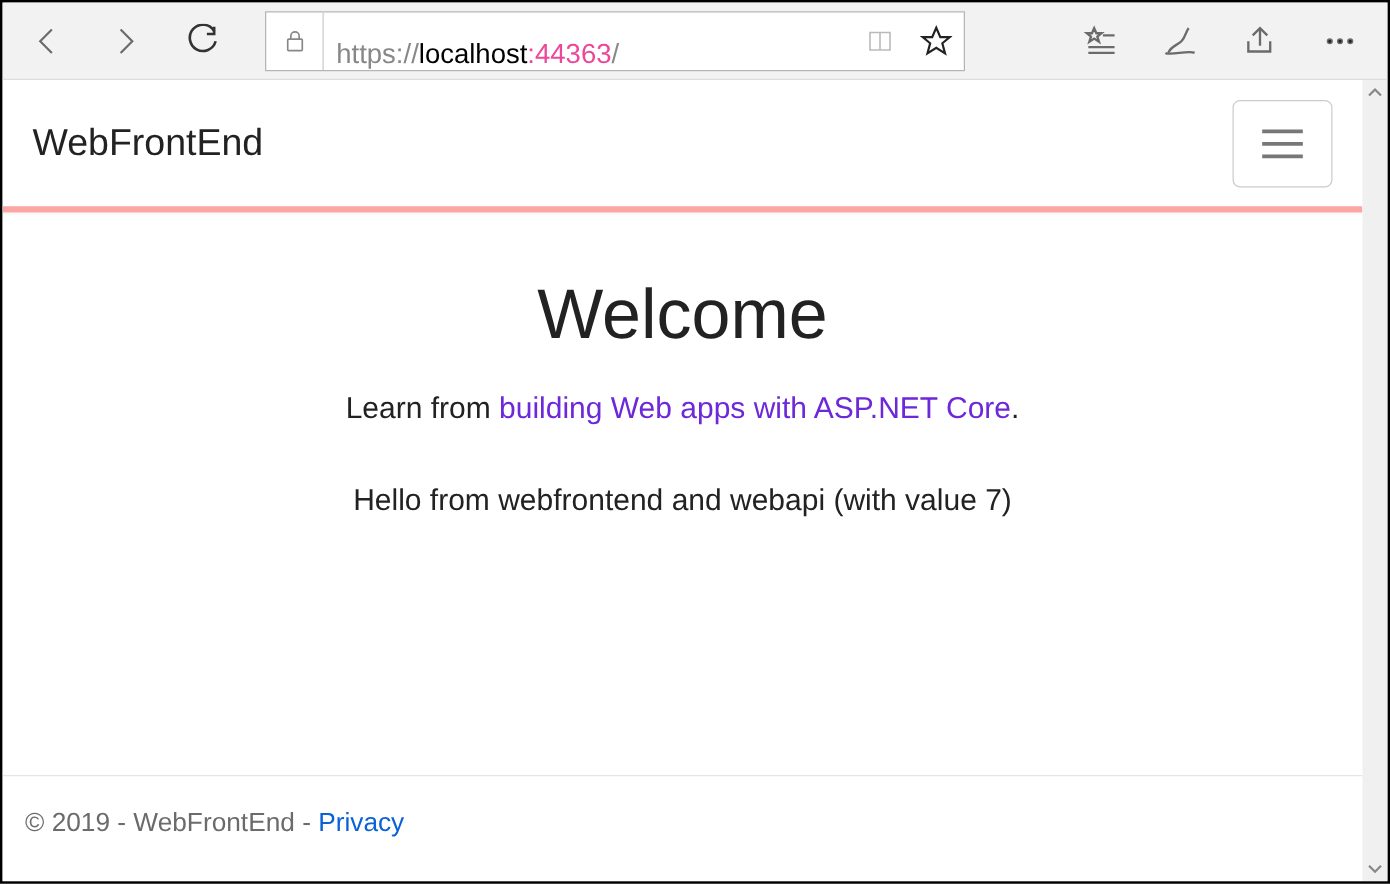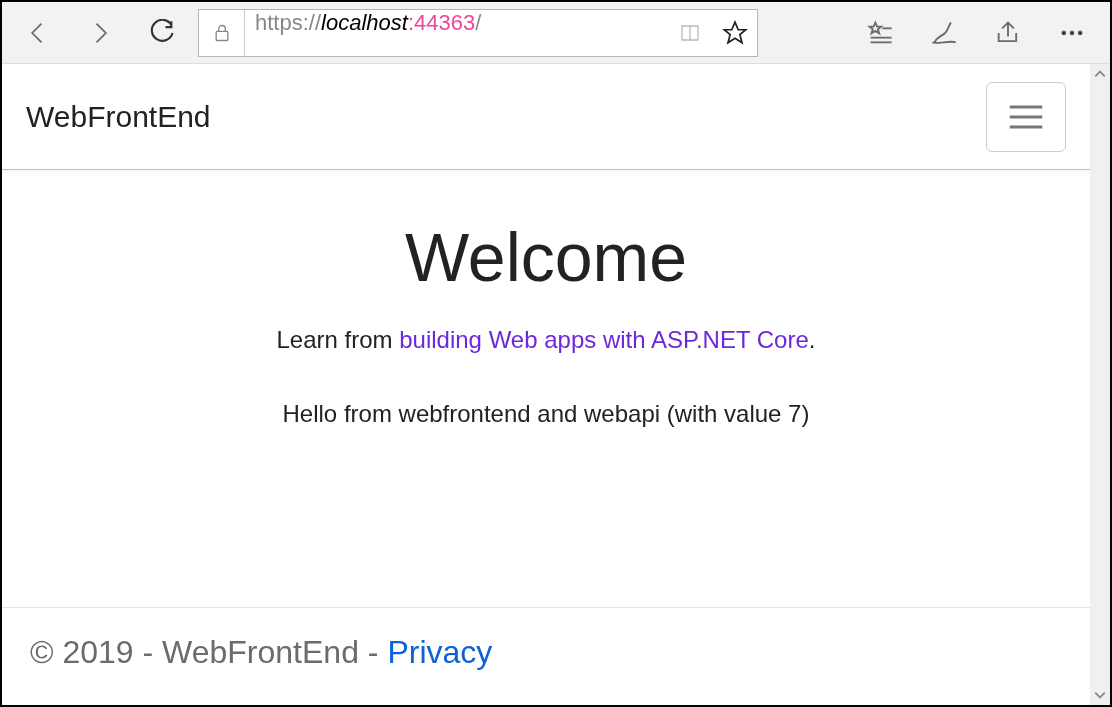--- a/index.html
+++ b/index.html
@@ -31,42 +31,42 @@
     }
     .nav-btn svg { stroke: #6b6b6b; }
     .nav-btn.refresh svg { stroke: #333; }
     .address-bar {
       flex: 1;
       max-width: 560px;
       height: 48px;
       background: #fff;
       border: 1px solid #b5b5b5;
       display: flex;
-      align-items: flex-start;
-      margin-left: 4px;
+      align-items: flex-end;
+      margin-left: 18px;
     }
     .lock-section {
       width: 46px;
       height: 100%;
       display: flex;
       align-items: center;
       justify-content: center;
       border-right: 1px solid #ccc;
     }
     .url-text {
       flex: 1;
       padding-left: 10px;
       font-size: 22px;
       color: #888;
       display: flex;
       align-items: center;
       overflow: hidden;
     }
     .url-text .proto { color: #888; }
-    .url-text .host { color: #000; font-style: italic; }
+    .url-text .host { color: #000; }
     .url-text .port { color: #ec4899; }
     .url-text .path { color: #888; }
     .addr-icon {
       width: 44px;
       height: 100%;
       display: flex;
       align-items: center;
       justify-content: center;
     }
     .right-btns {
@@ -103,21 +103,21 @@
       font-size: 12px;
     }
     .scroll-arrow.up { top: 0; }
     .scroll-arrow.down { bottom: 0; }
     .site-header {
       height: 106px;
       display: flex;
       align-items: center;
       justify-content: space-between;
       padding: 0 24px;
-      border-bottom: 1px solid #fca5a5;
+      border-bottom: 5px solid #fca5a5;
       box-shadow: 0 1px 3px rgba(0,0,0,0.05);
     }
     .brand {
       font-size: 30px;
       color: #222;
     }
     .hamburger {
       width: 80px;
       height: 70px;
       border: 1px solid #ccc;
@@ -125,21 +125,21 @@
       display: flex;
       align-items: center;
       justify-content: center;
       cursor: pointer;
     }
     .hero {
       text-align: center;
       padding-top: 48px;
     }
     .hero h1 {
-      font-size: 68px;
+      font-size: 56px;
       font-weight: 300;
       color: #222;
     }
     .hero p {
       font-size: 24px;
       color: #222;
       margin-top: 30px;
     }
     .hero a { color: #6d28d9; text-decoration: none; }
     .msg {
@@ -147,22 +147,22 @@
       color: #222;
       text-align: center;
       margin-top: 46px;
     }
     .footer {
       position: absolute;
       bottom: 8px;
       left: 0;
       right: 0;
       border-top: 1px solid #e5e5e5;
-      padding: 26px 28px;
-      font-size: 32px;
+      padding: 26px 18px;
+      font-size: 21px;
       color: #6b6b6b;
     }
     .footer a { color: #0b61d6; text-decoration: none; }
   </style>
 </head>
 <body>
 
 <div class="browser-chrome">
   <div class="nav-btn">
     <svg width="28" height="28" viewBox="0 0 24 24" fill="none" stroke-width="1.5">

